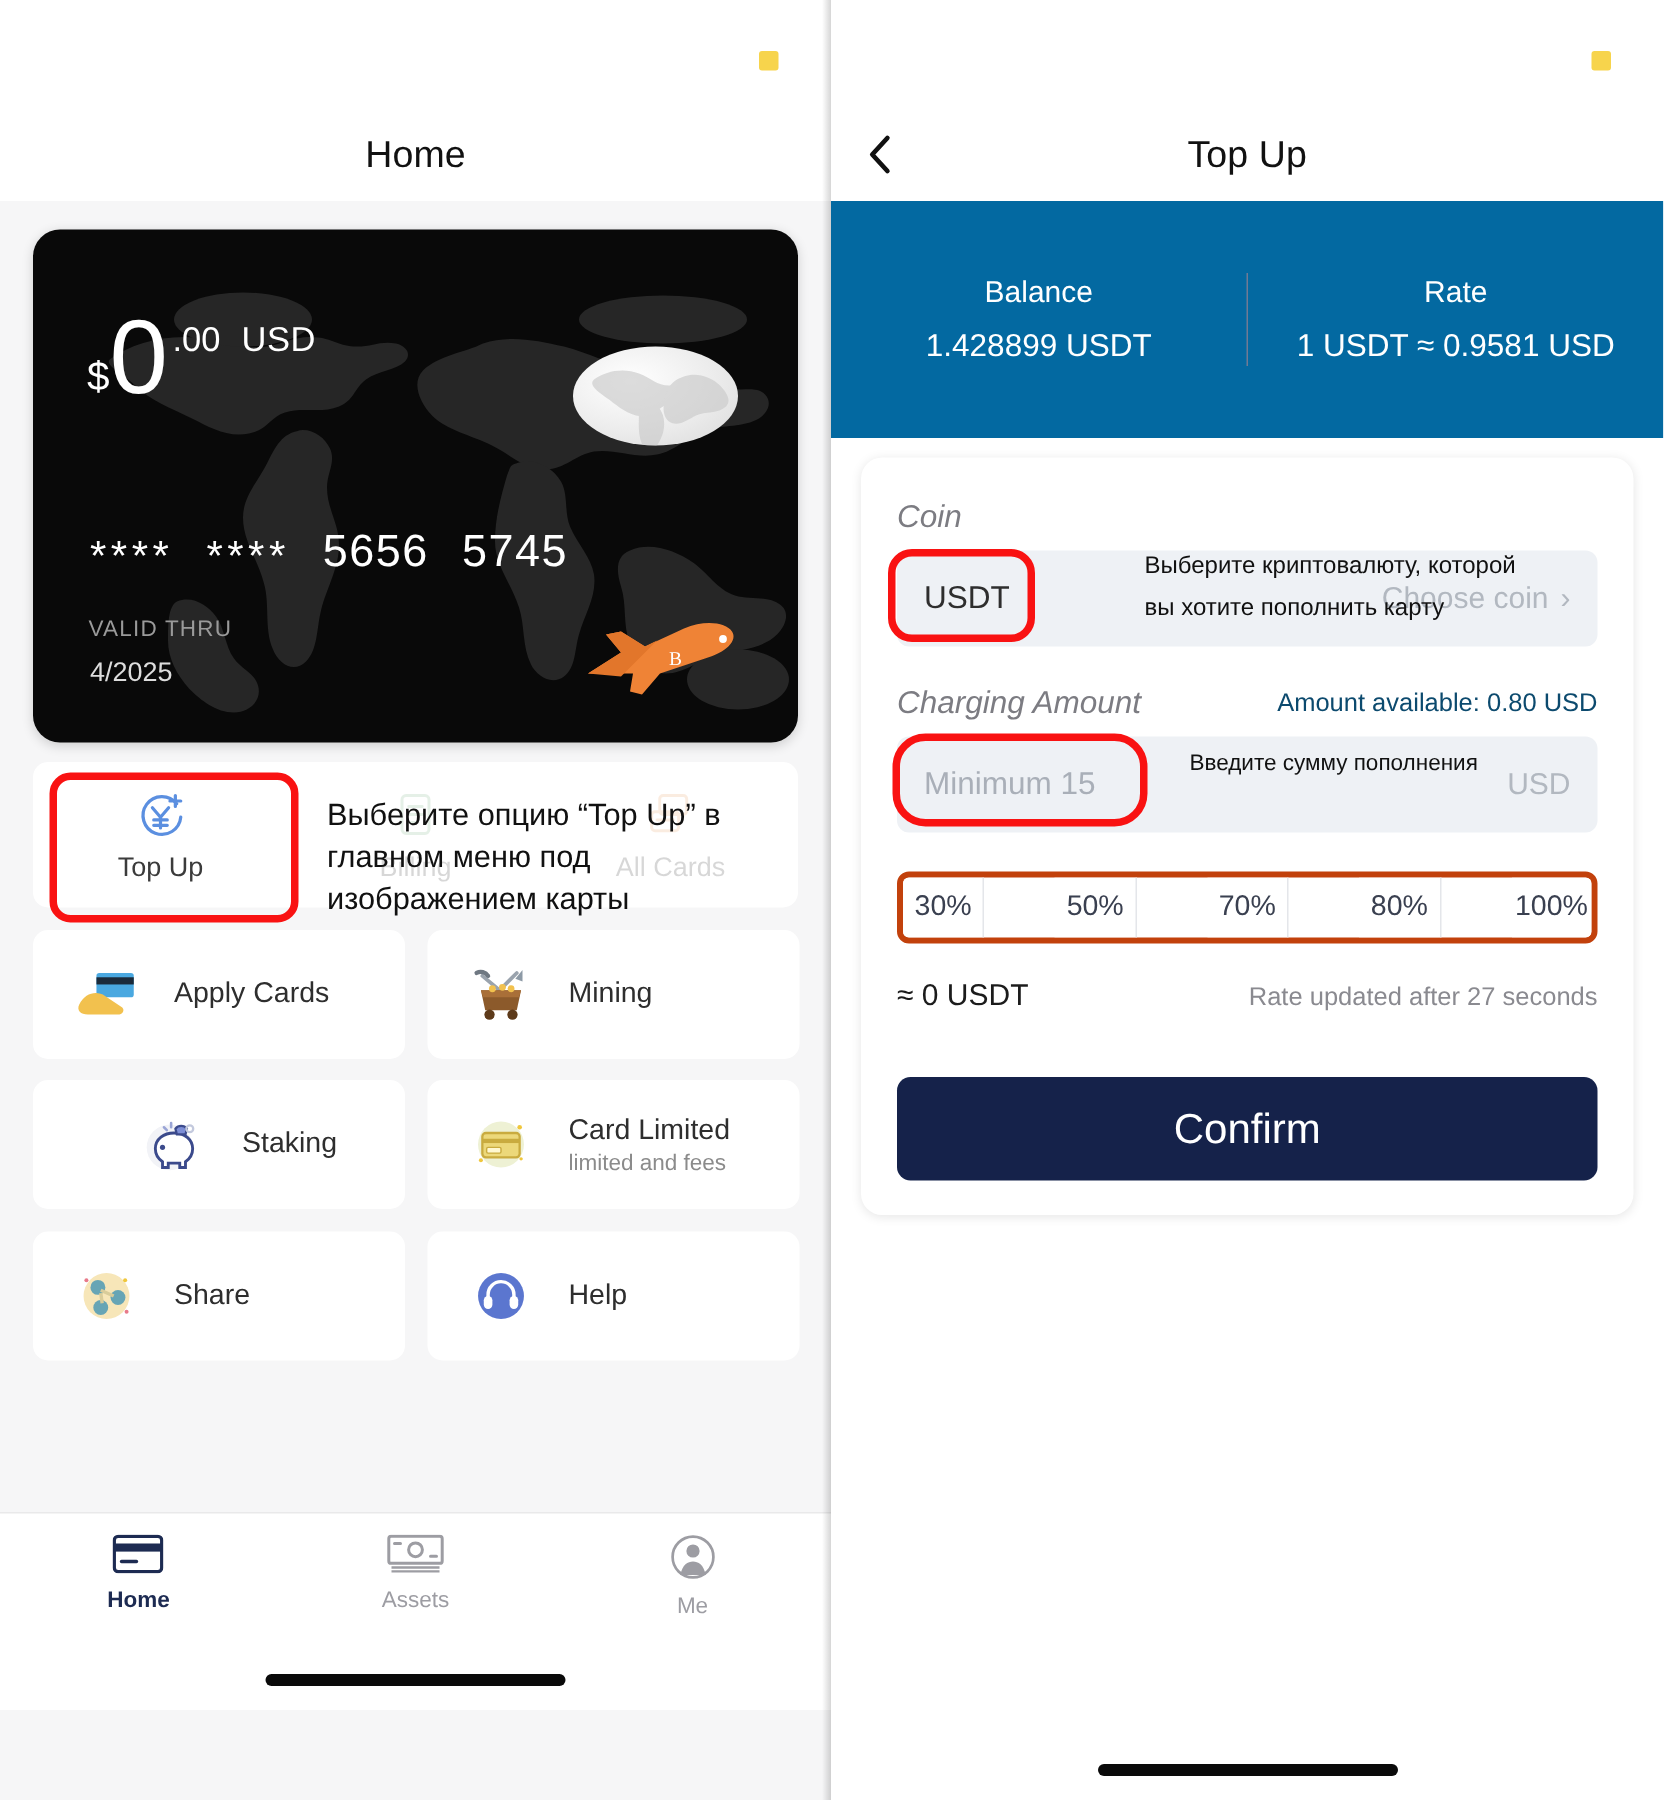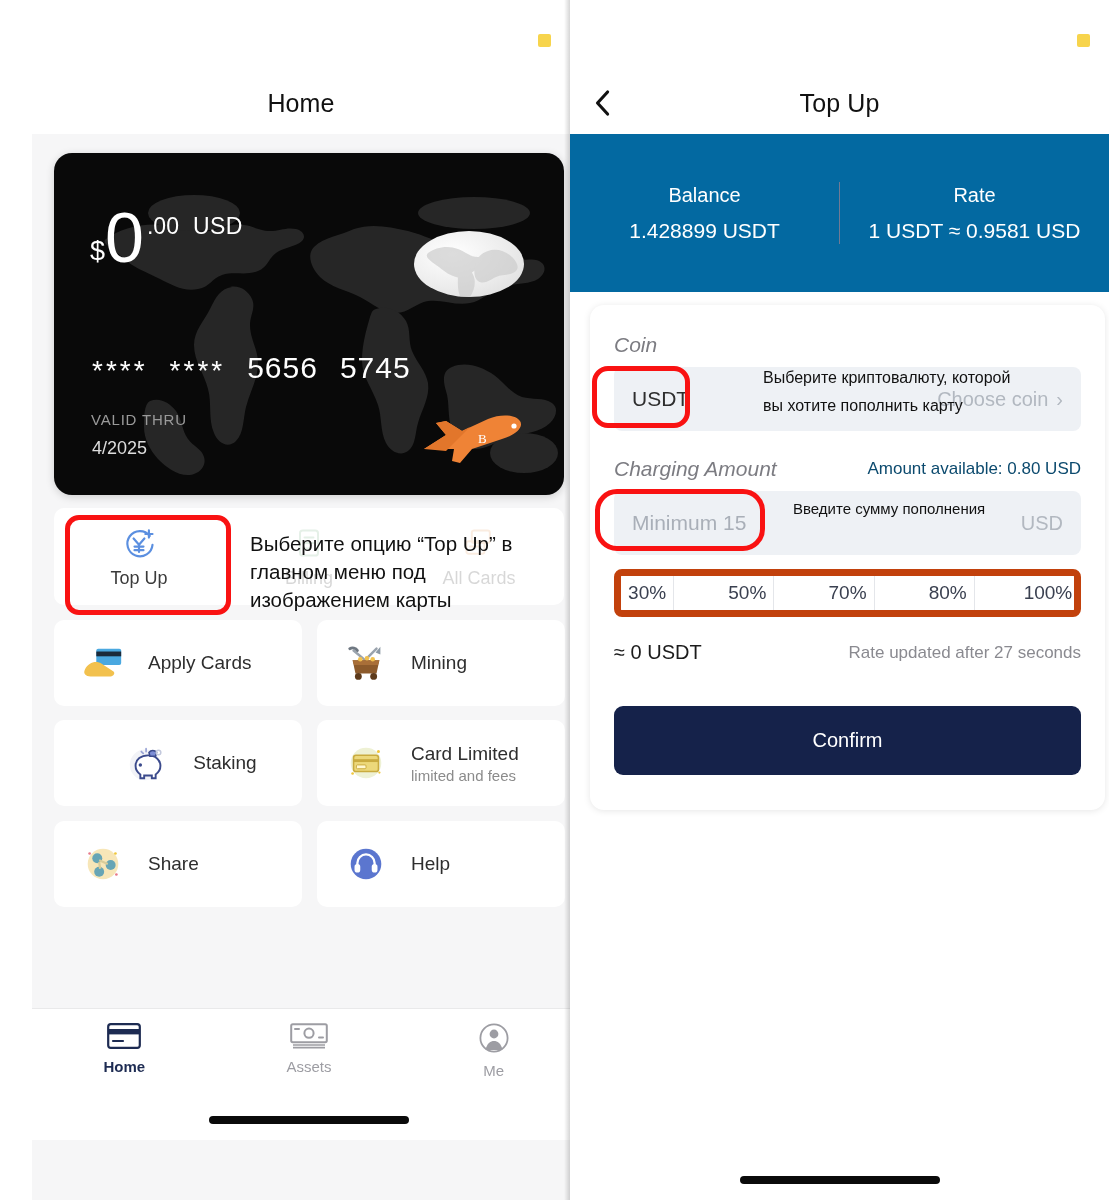--- a/index.html
+++ b/index.html
@@ -2,21 +2,21 @@
 <html><head>
 <meta charset="utf-8">
 <style>
   * { box-sizing: border-box; margin: 0; padding: 0; }
   html, body {
     width: 1109px; height: 1200px;
     background: #ffffff;
     font-family: "Liberation Sans", sans-serif;
     overflow: hidden;
   }
-  .screen { position: relative; width: 1109px; height: 1200px; display: flex; padding-left: 32px; }
+  .screen { position: relative; width: 1109px; height: 1200px; display: flex; }
 
   
   .panel-left {
     position: relative;
     width: 554px; height: 1200px;
     background: #f6f6f7;
     overflow: hidden;
   }
   .panel-right {
     position: relative;
@@ -156,35 +156,35 @@
   .field-row {
     height:64px; background:#eef1f5; border-radius:8px;
     display:flex; align-items:center; padding:0 18px; position:relative;
   }
   .fr-left { font-size:21px; color:#2e2e2e; }
   .fr-left.ph { color:#a9afb8; }
   .fr-right { margin-left:auto; display:flex; align-items:center; gap:8px; color:#b2b8c0; font-size:20px; }
   .label-row { display:flex; align-items:center; justify-content:space-between; margin-bottom:10px; }
   .label-right { font-size:17px; color:#0c4a6e; }
   .pct-row {
-    margin-top:14px; display:flex; height:48px; border:7px solid #c2410c; border-radius:8px; overflow:hidden;gap:47px;
+    margin-top:26px; display:flex; height:48px; border:4px solid #c2410c; border-radius:8px; overflow:hidden;gap:47px;
   }
   .pct-btn {
     flex:1; display:flex; align-items:center; justify-content:center;
     font-size:19px; color:#3a4050; border-right:1px solid #e4e6ea; background:#fff; cursor:pointer;
   }
   .pct-btn:last-child { border-right:none; }
   .conv-row { margin-top:24px; display:flex; align-items:center; justify-content:space-between; }
   .conv-left { font-size:20px; color:#1b1b1b; }
   .conv-right { font-size:17px; color:#8a8a90; }
   .confirm-btn {
     margin-top:42px; height:69px; background:#15224a; border-radius:9px;
     display:flex; align-items:center; justify-content:center; cursor:pointer;
   }
-  .confirm-btn span { color:#fff; font-size:20px; }
+  .confirm-btn span { color:#fff; font-size:28px; }
 
   #redbox-usdt { left:592px; top:366px; width:98px; height:62px; border-radius:16px; }
   #redbox-min  { left:595px; top:489px; width:170px; height:62px; border-radius:22px; }
   #ru-note-2 { left:763px; top:364px; width:270px; font-size:16px; line-height:28px; }
   #ru-note-3 { left:793px; top:495px; width:230px; font-size:15px; line-height:28px; }
   .home-indicator-r { position:absolute; bottom:16px; left:50%; transform:translateX(-50%);
     width:200px; height:8px; border-radius:4px; background:#0a0a0a; }
 </style>
 </head>
 <body>

